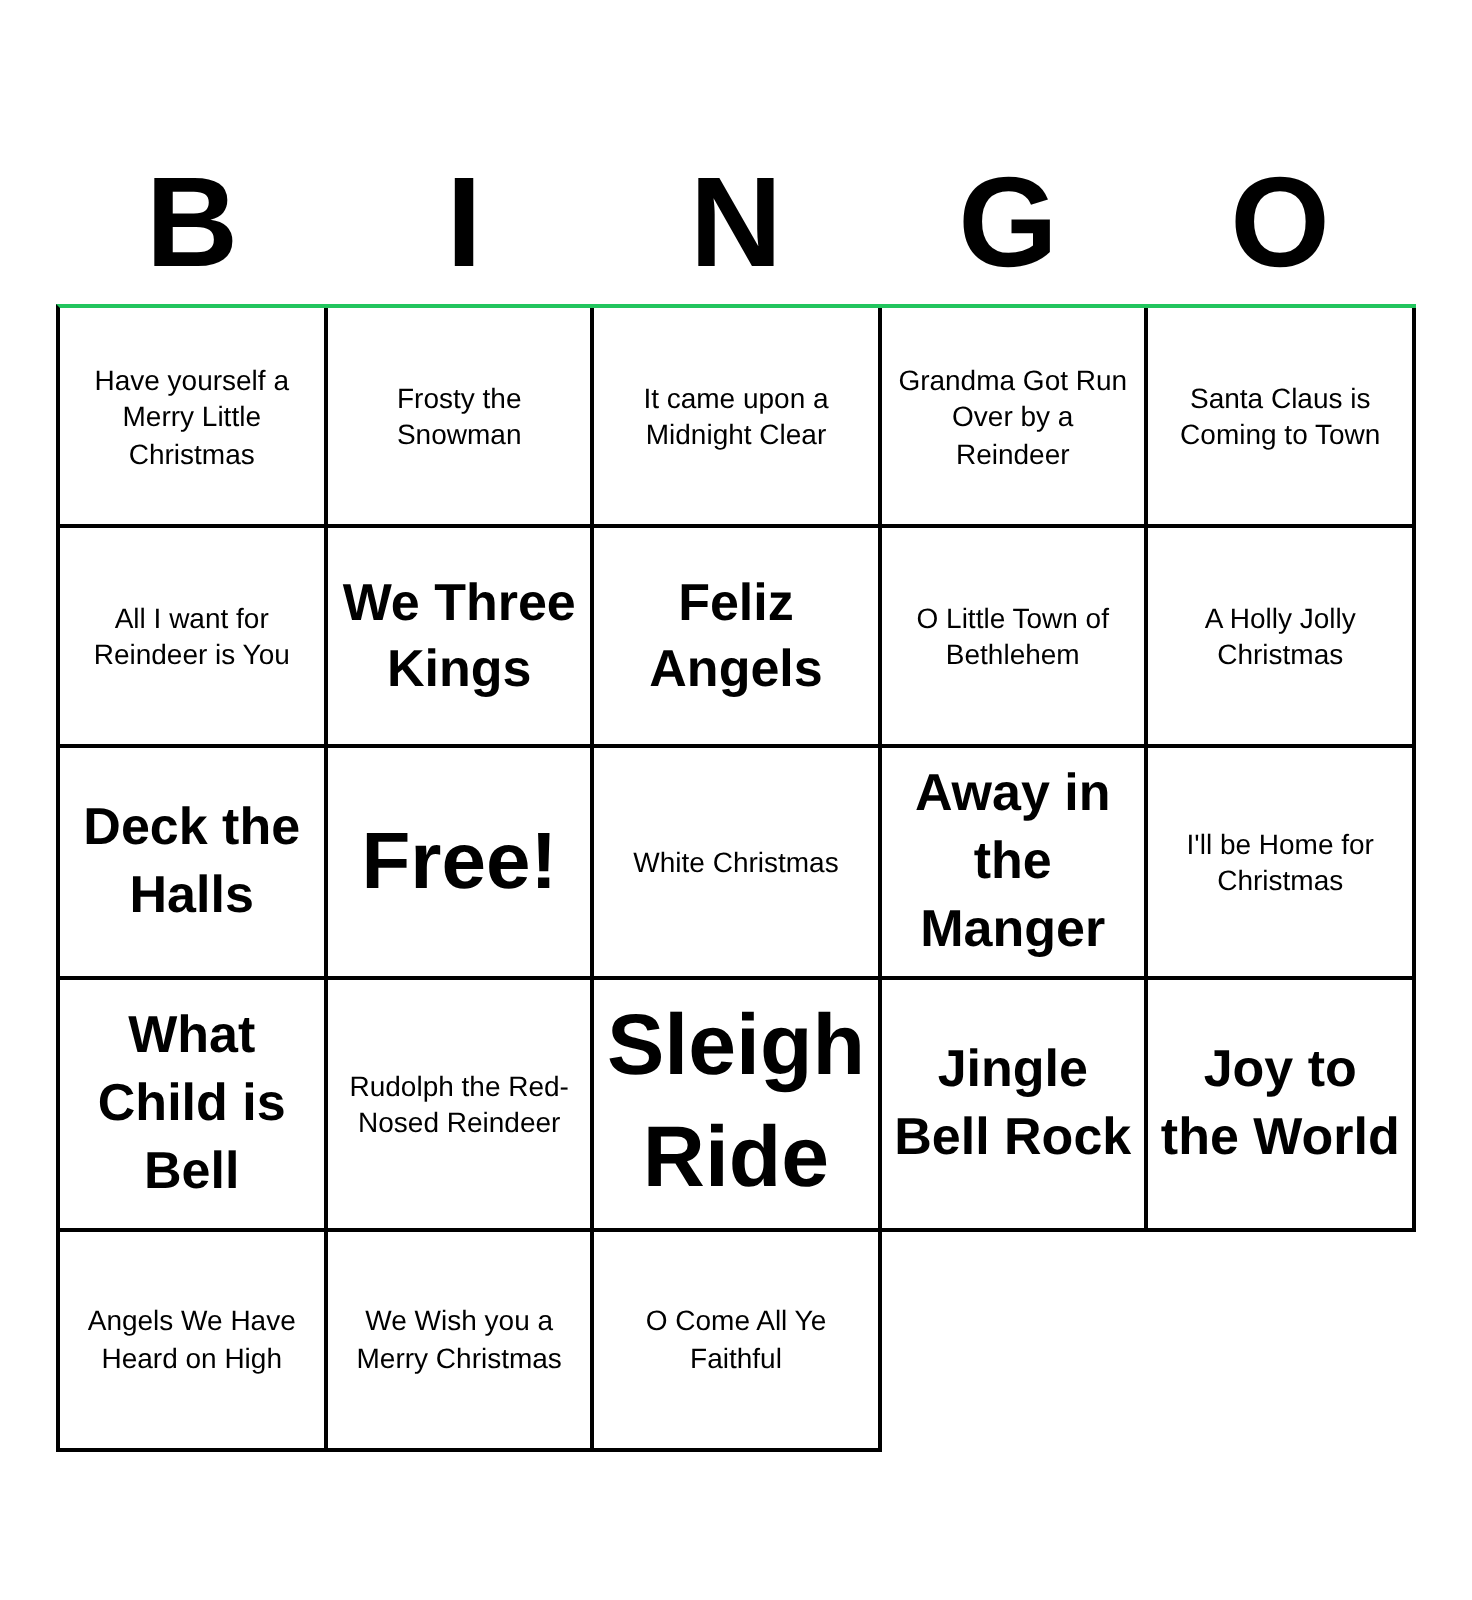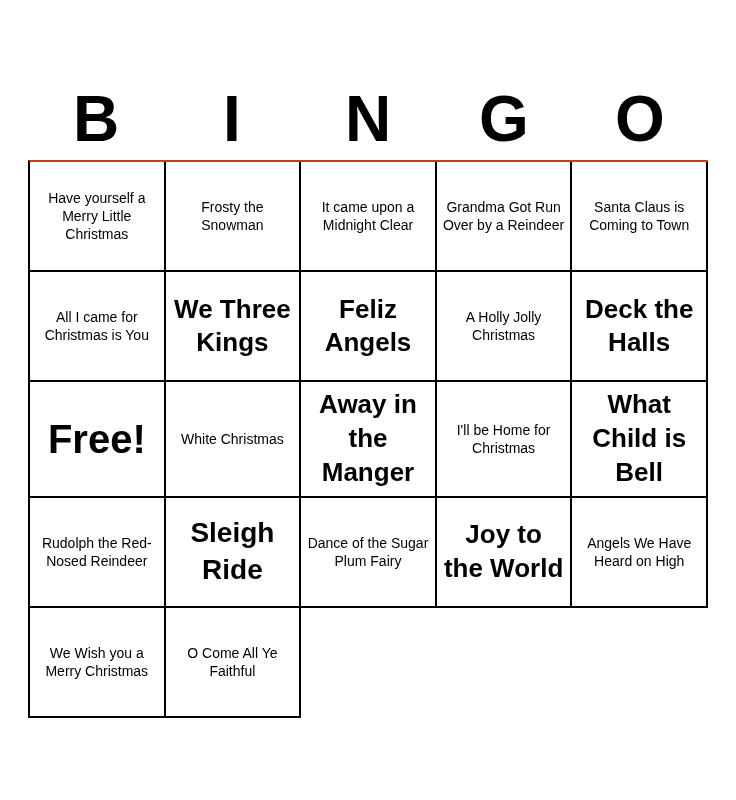--- a/index.html
+++ b/index.html
@@ -25,42 +25,42 @@
       width: 130px;
       text-align: center;
       font-size: 64px;
       font-weight: bold;
       font-family: Arial, sans-serif;
     }
     .bingo-grid {
       display: grid;
       grid-template-columns: repeat(5, 1fr);
       border-left: 2px solid #000;
-      border-top: 2px solid #c2410c;
+      border-top: 2px solid #22c55e;
     }
     .bingo-cell {
       border-right: 2px solid #000;
       border-bottom: 2px solid #000;
       min-height: 110px;
       display: flex;
       align-items: center;
       justify-content: center;
       text-align: center;
       padding: 6px;
       font-family: Arial, sans-serif;
       font-size: 14px;
       line-height: 1.3;
       cursor: pointer;
     }
     .bingo-cell.large-text {
       font-size: 26px;
       font-weight: bold;
     }
     .bingo-cell.xl-text {
-      font-size: 28px;
+      font-size: 43px;
       font-weight: bold;
     }
     .bingo-cell.free {
       font-size: 40px;
       font-weight: bold;
     }
   </style>
 </head>
 <body>
 
@@ -82,27 +82,30 @@
       <div class="bingo-cell">
         <span>It came upon a Midnight Clear</span>
       </div>
       <div class="bingo-cell">
         <span>Grandma Got Run Over by a Reindeer</span>
       </div>
       <div class="bingo-cell">
         <span>Santa Claus is Coming to Town</span>
       </div>
       <div class="bingo-cell">
-        <span>All I came for Christmas is You</span>
+        <span>All I want for Reindeer is You</span>
       </div>
       <div class="bingo-cell large-text">
         <span>We Three Kings</span>
       </div>
       <div class="bingo-cell large-text">
         <span>Feliz Angels</span>
+      </div>
+      <div class="bingo-cell">
+        <span>O Little Town of Bethlehem</span>
       </div>
       <div class="bingo-cell">
         <span>A Holly Jolly Christmas</span>
       </div>
       <div class="bingo-cell large-text">
         <span>Deck the Halls</span>
       </div>
       <div class="bingo-cell free">
         <span>Free!</span>
       </div>
@@ -117,22 +120,22 @@
       </div>
       <div class="bingo-cell large-text">
         <span>What Child is Bell</span>
       </div>
       <div class="bingo-cell">
         <span>Rudolph the Red-Nosed Reindeer</span>
       </div>
       <div class="bingo-cell xl-text">
         <span>Sleigh Ride</span>
       </div>
-      <div class="bingo-cell">
-        <span>Dance of the Sugar Plum Fairy</span>
+      <div class="bingo-cell large-text">
+        <span>Jingle Bell Rock</span>
       </div>
       <div class="bingo-cell large-text">
         <span>Joy to the World</span>
       </div>
       <div class="bingo-cell">
         <span>Angels We Have Heard on High</span>
       </div>
       <div class="bingo-cell">
         <span>We Wish you a Merry Christmas</span>
       </div>

